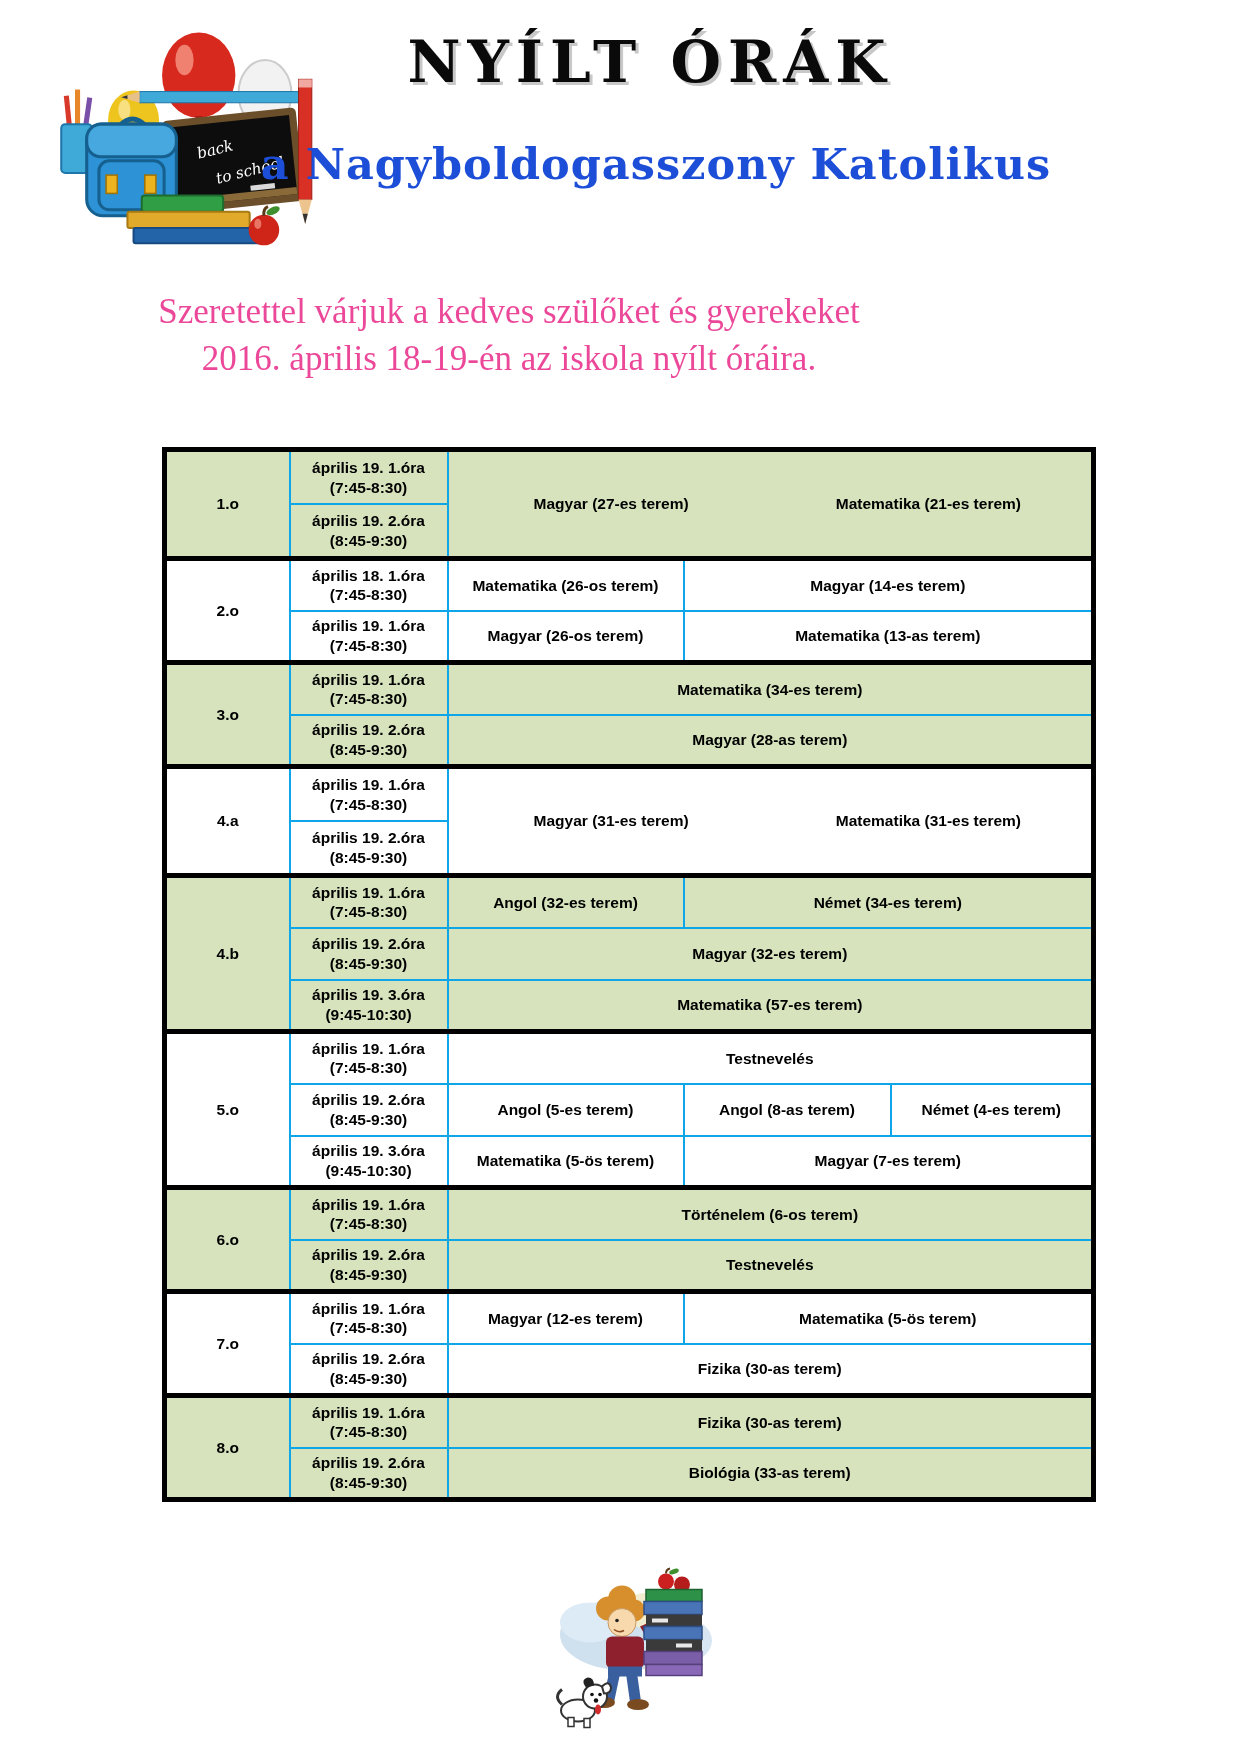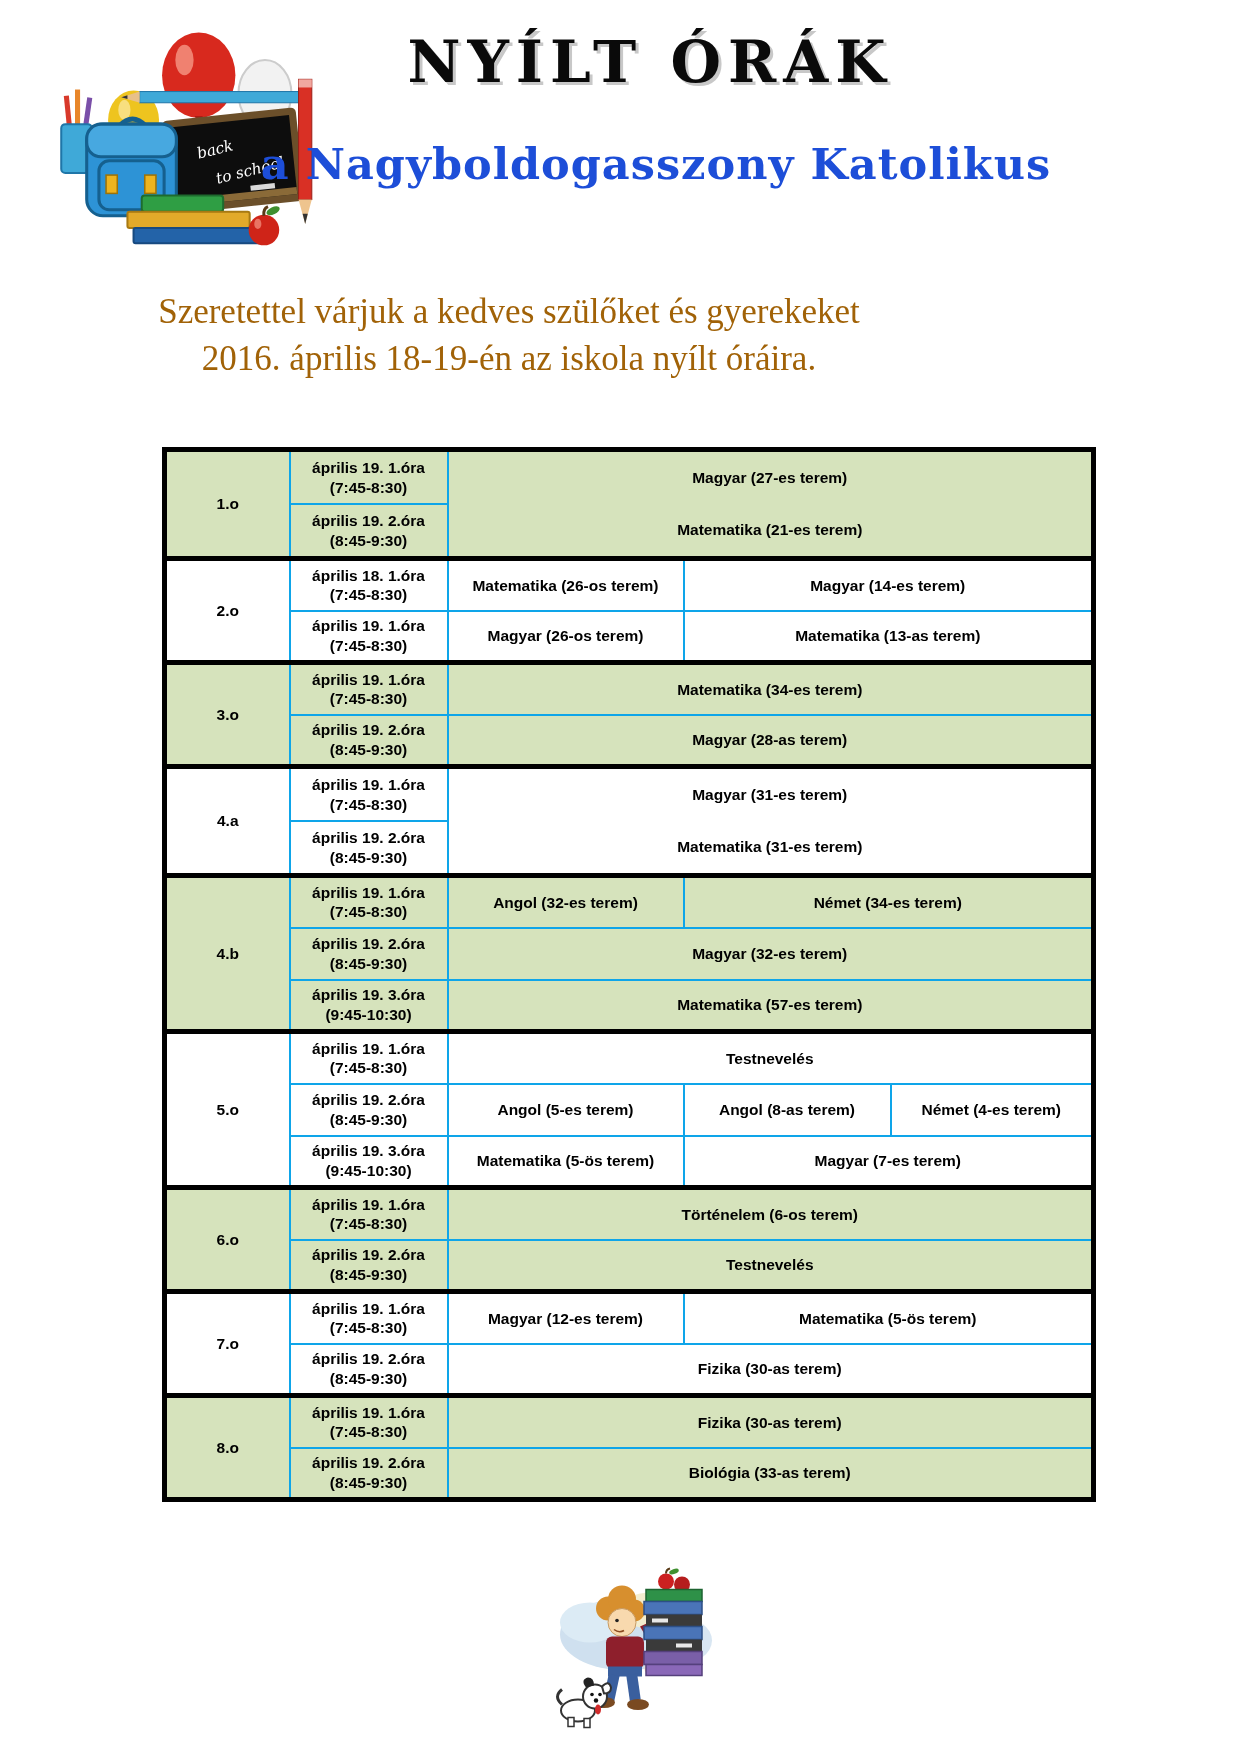--- a/index.html
+++ b/index.html
@@ -14,41 +14,41 @@
     letter-spacing:7px;color:#0a0a0a;text-shadow:3px 3px 0 #c8c8c8;
     white-space:nowrap;
   }
   .subtitle{
     position:absolute;left:216px;top:133px;width:880px;text-align:center;
     font-family:"DejaVu Serif",serif;font-weight:bold;
     font-size:43px;line-height:1.45;color:#1d4ed8;letter-spacing:1px;
   }
   .intro{
     position:absolute;left:0;top:288px;width:1018px;text-align:center;
-    font-family:"Liberation Serif",serif;font-size:35px;line-height:1.35;color:#a16207;
+    font-family:"Liberation Serif",serif;font-size:35px;line-height:1.35;color:#ec4899;
   }
   .clipart-header{position:absolute;left:48px;top:26px;}
   .clipart-footer{position:absolute;left:548px;top:1566px;}
 
   table.schedule{
     position:absolute;left:162px;top:447px;width:929px;
     border-collapse:collapse;table-layout:fixed;
     border:5px solid #000;
   }
   table.schedule tr{height:52px;}
   table.schedule td{
     border:2px solid #0ea5e9;text-align:center;vertical-align:middle;
     padding:0 4px;font-weight:bold;font-size:15.5px;line-height:1.25;
     overflow:hidden;
   }
   table.schedule td.top{border-top:5px solid #000;}
   td.shaded{background:var(--shaded,#d6e3bc);}
   td.plain{background:#ffffff;}
   td.class-cell{font-size:17px;}
-  .merged-wrap{display:flex;flex-direction:column;height:104px;justify-content:flex-end;}
+  .merged-wrap{display:flex;flex-direction:row;height:104px;justify-content:flex-end;}
   .merged-line{flex:1;display:flex;align-items:center;justify-content:center;}
 </style>
 </head>
 <body>
 
 <div class="page">
 
   <svg class="clipart-header" width="275" height="235" viewBox="0 0 270 230" aria-hidden="true">
     <g>
       <path d="M148 90 q-12 30 4 55" stroke="#999" stroke-width="2" fill="none"></path>

